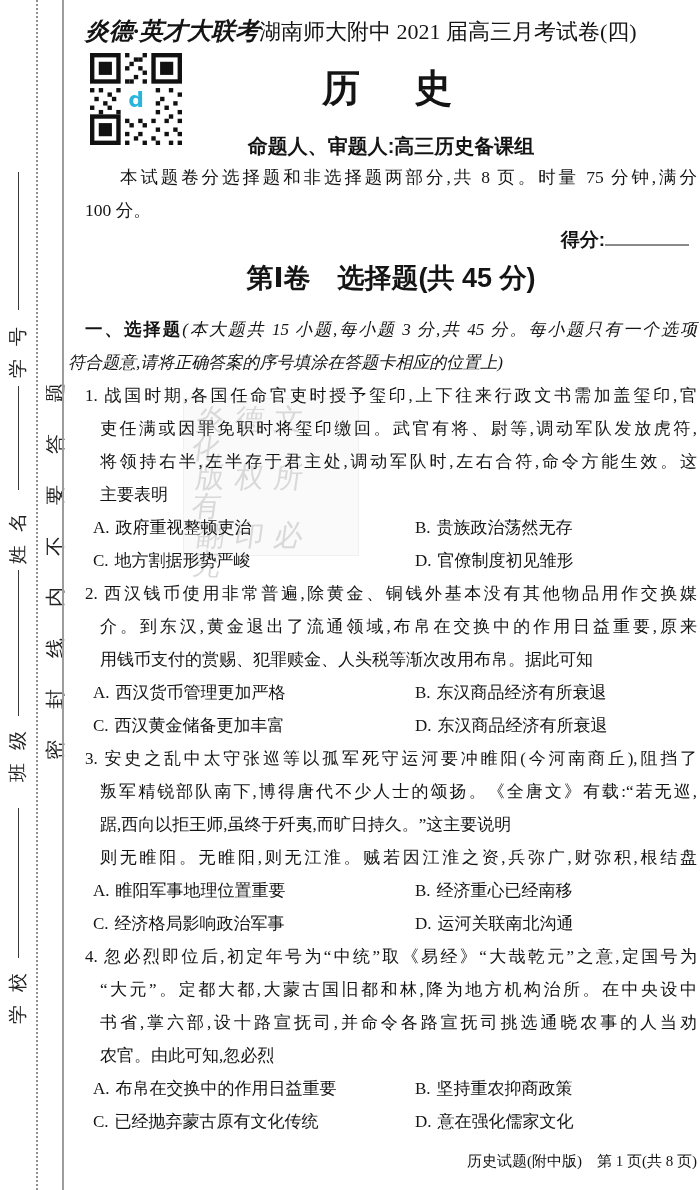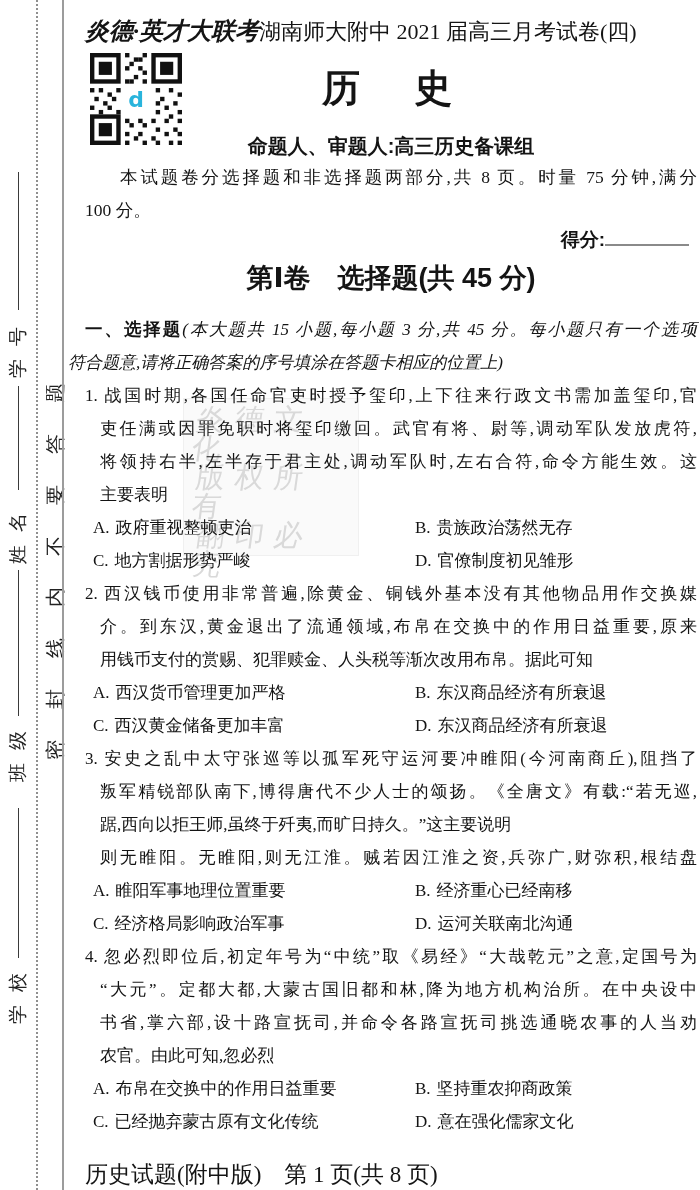--- a/index.html
+++ b/index.html
@@ -84,21 +84,21 @@
   .outdent { margin-left:-17px; }
 
   .question { font-size:17px; line-height:33px; }
   .jline { text-align:justify; text-align-last:justify; }
   .cont { padding-left:15px; }
   .qnum { margin-right:4px; }
 
   .options { margin-left:8px; display:grid; grid-template-columns:322px auto; line-height:33px; font-size:17px; }
   .olabel { margin-right:6px; }
 
-  .page-footer { margin-top:25px; text-align:left; font-size:23px; line-height:24px; }
+  .page-footer { margin-top:11px; text-align:right; font-size:15px; line-height:24px; }
 </style>
 </head>
 <body>
 
 <div class="page">
 
   <div class="watermark">
     <span>炎德文化</span>
     <span>版权所有</span>
     <span>翻印必究</span>

